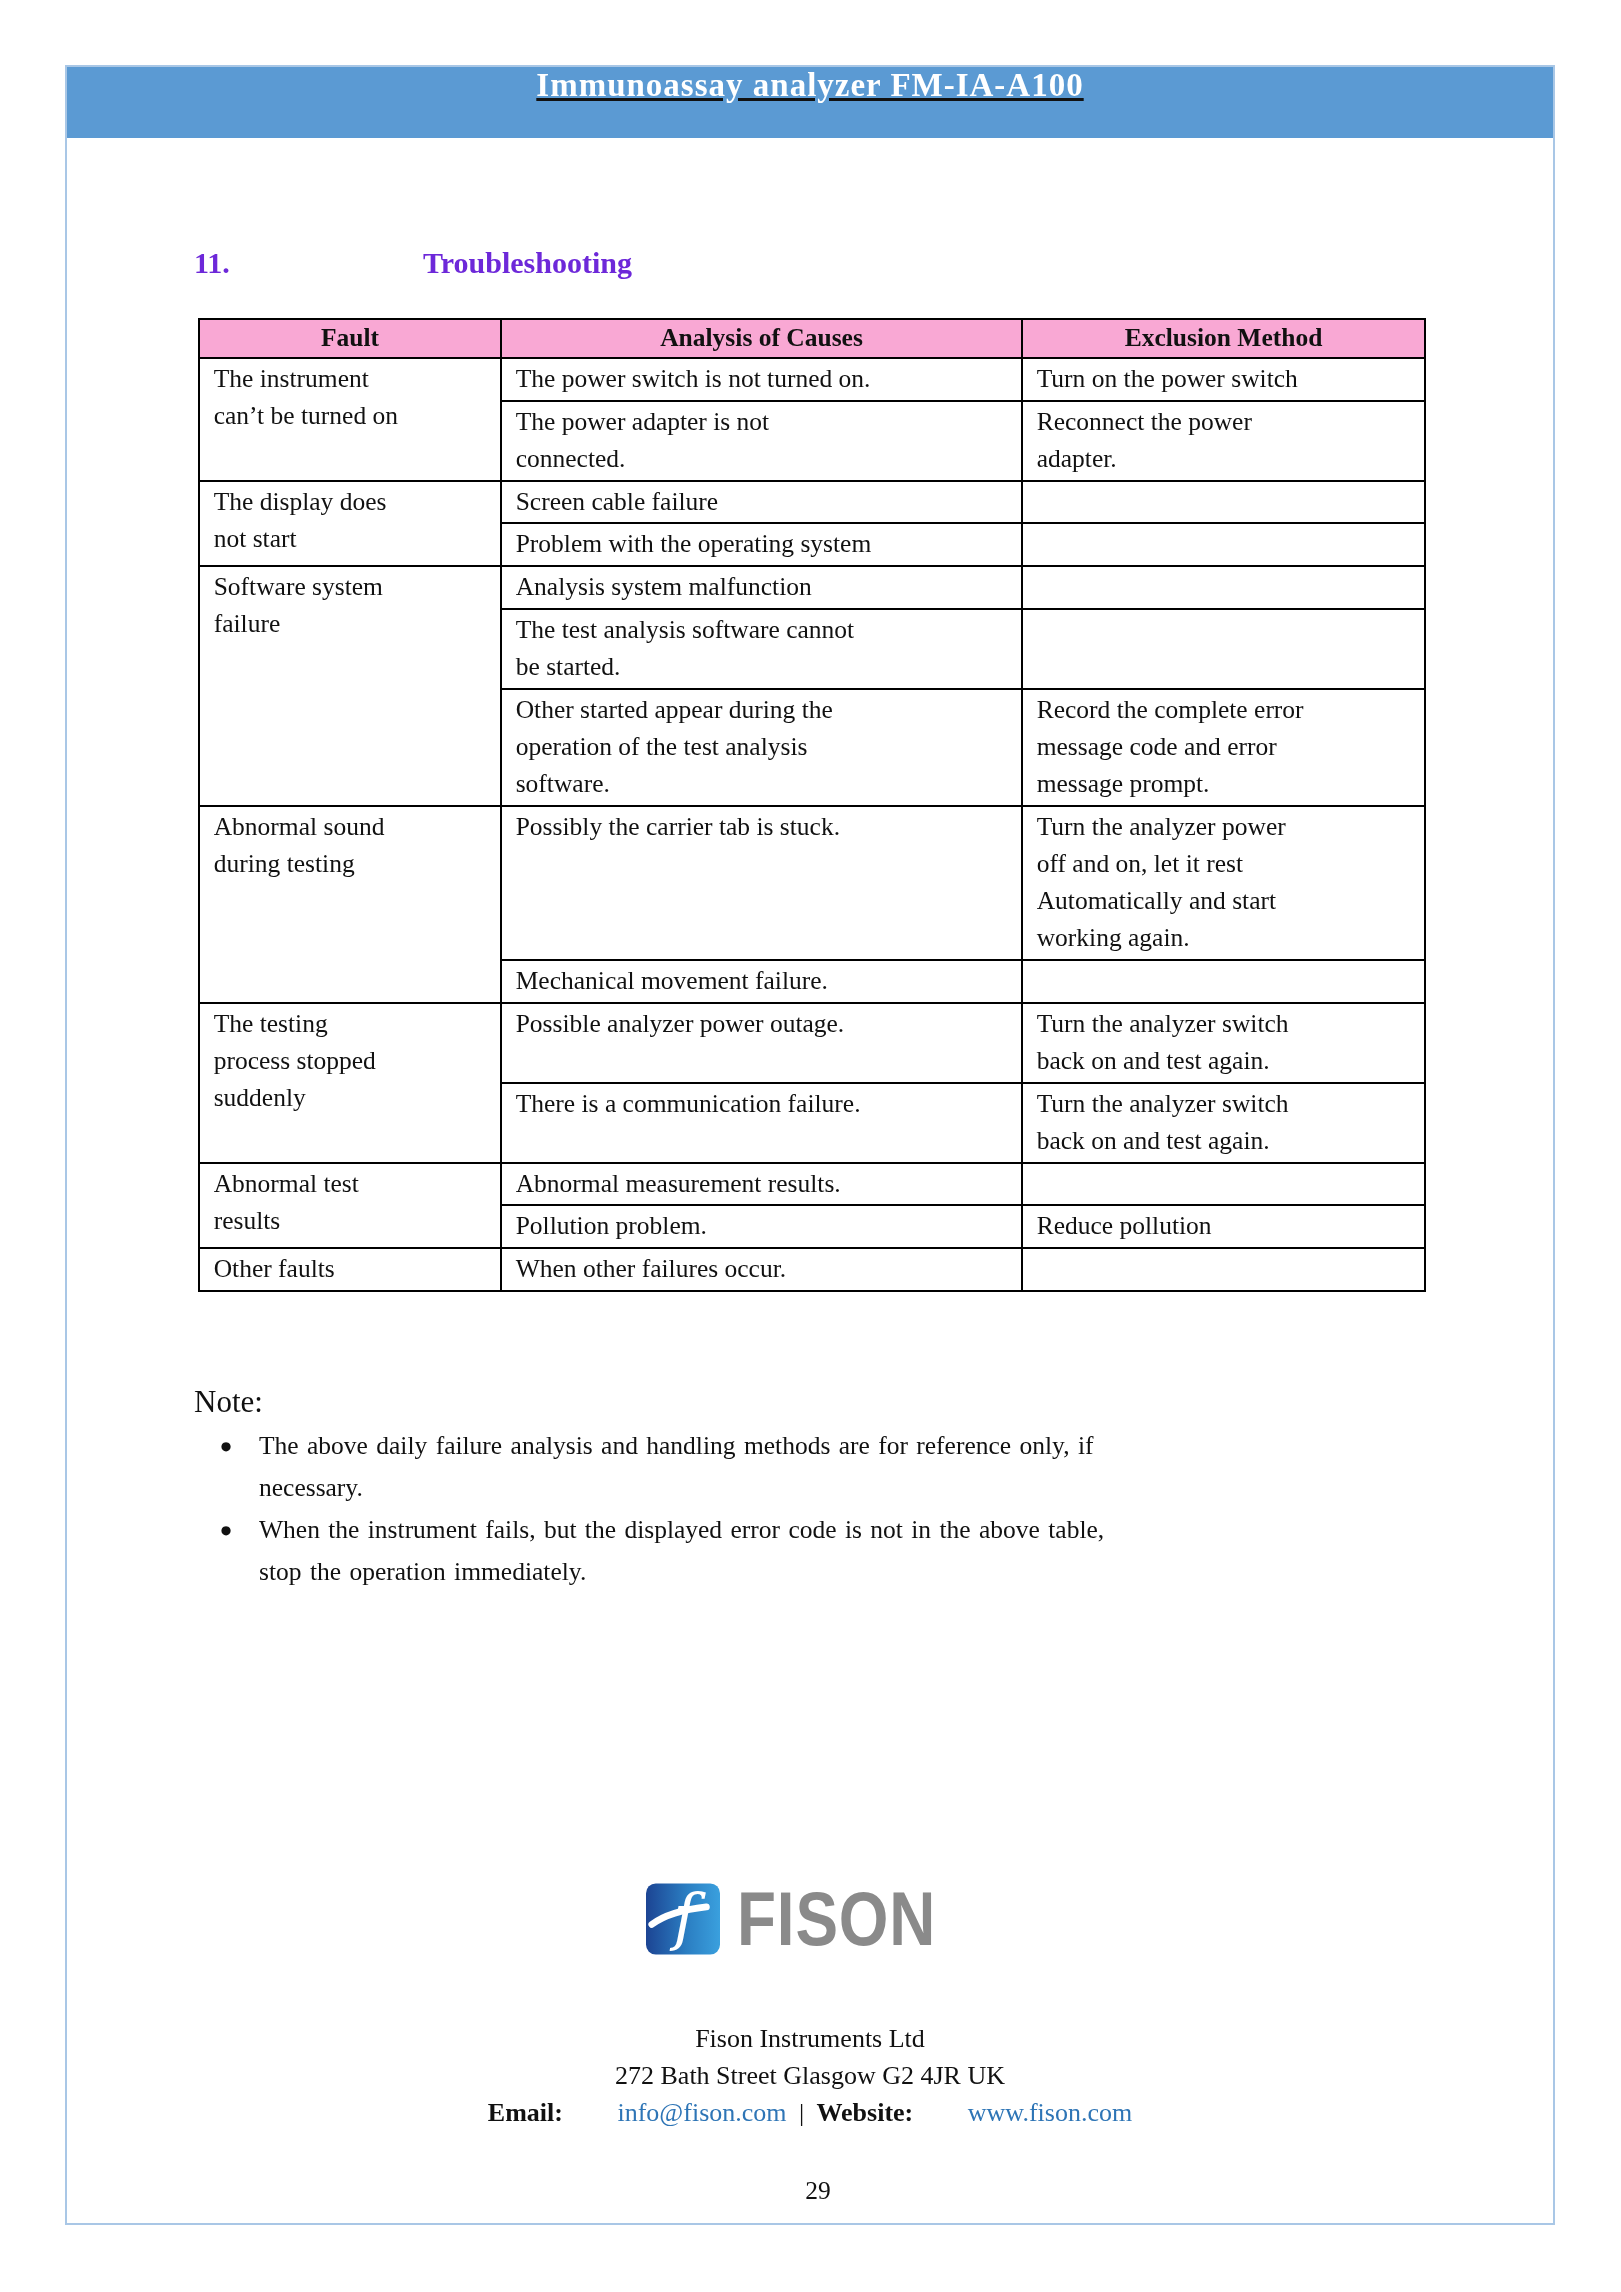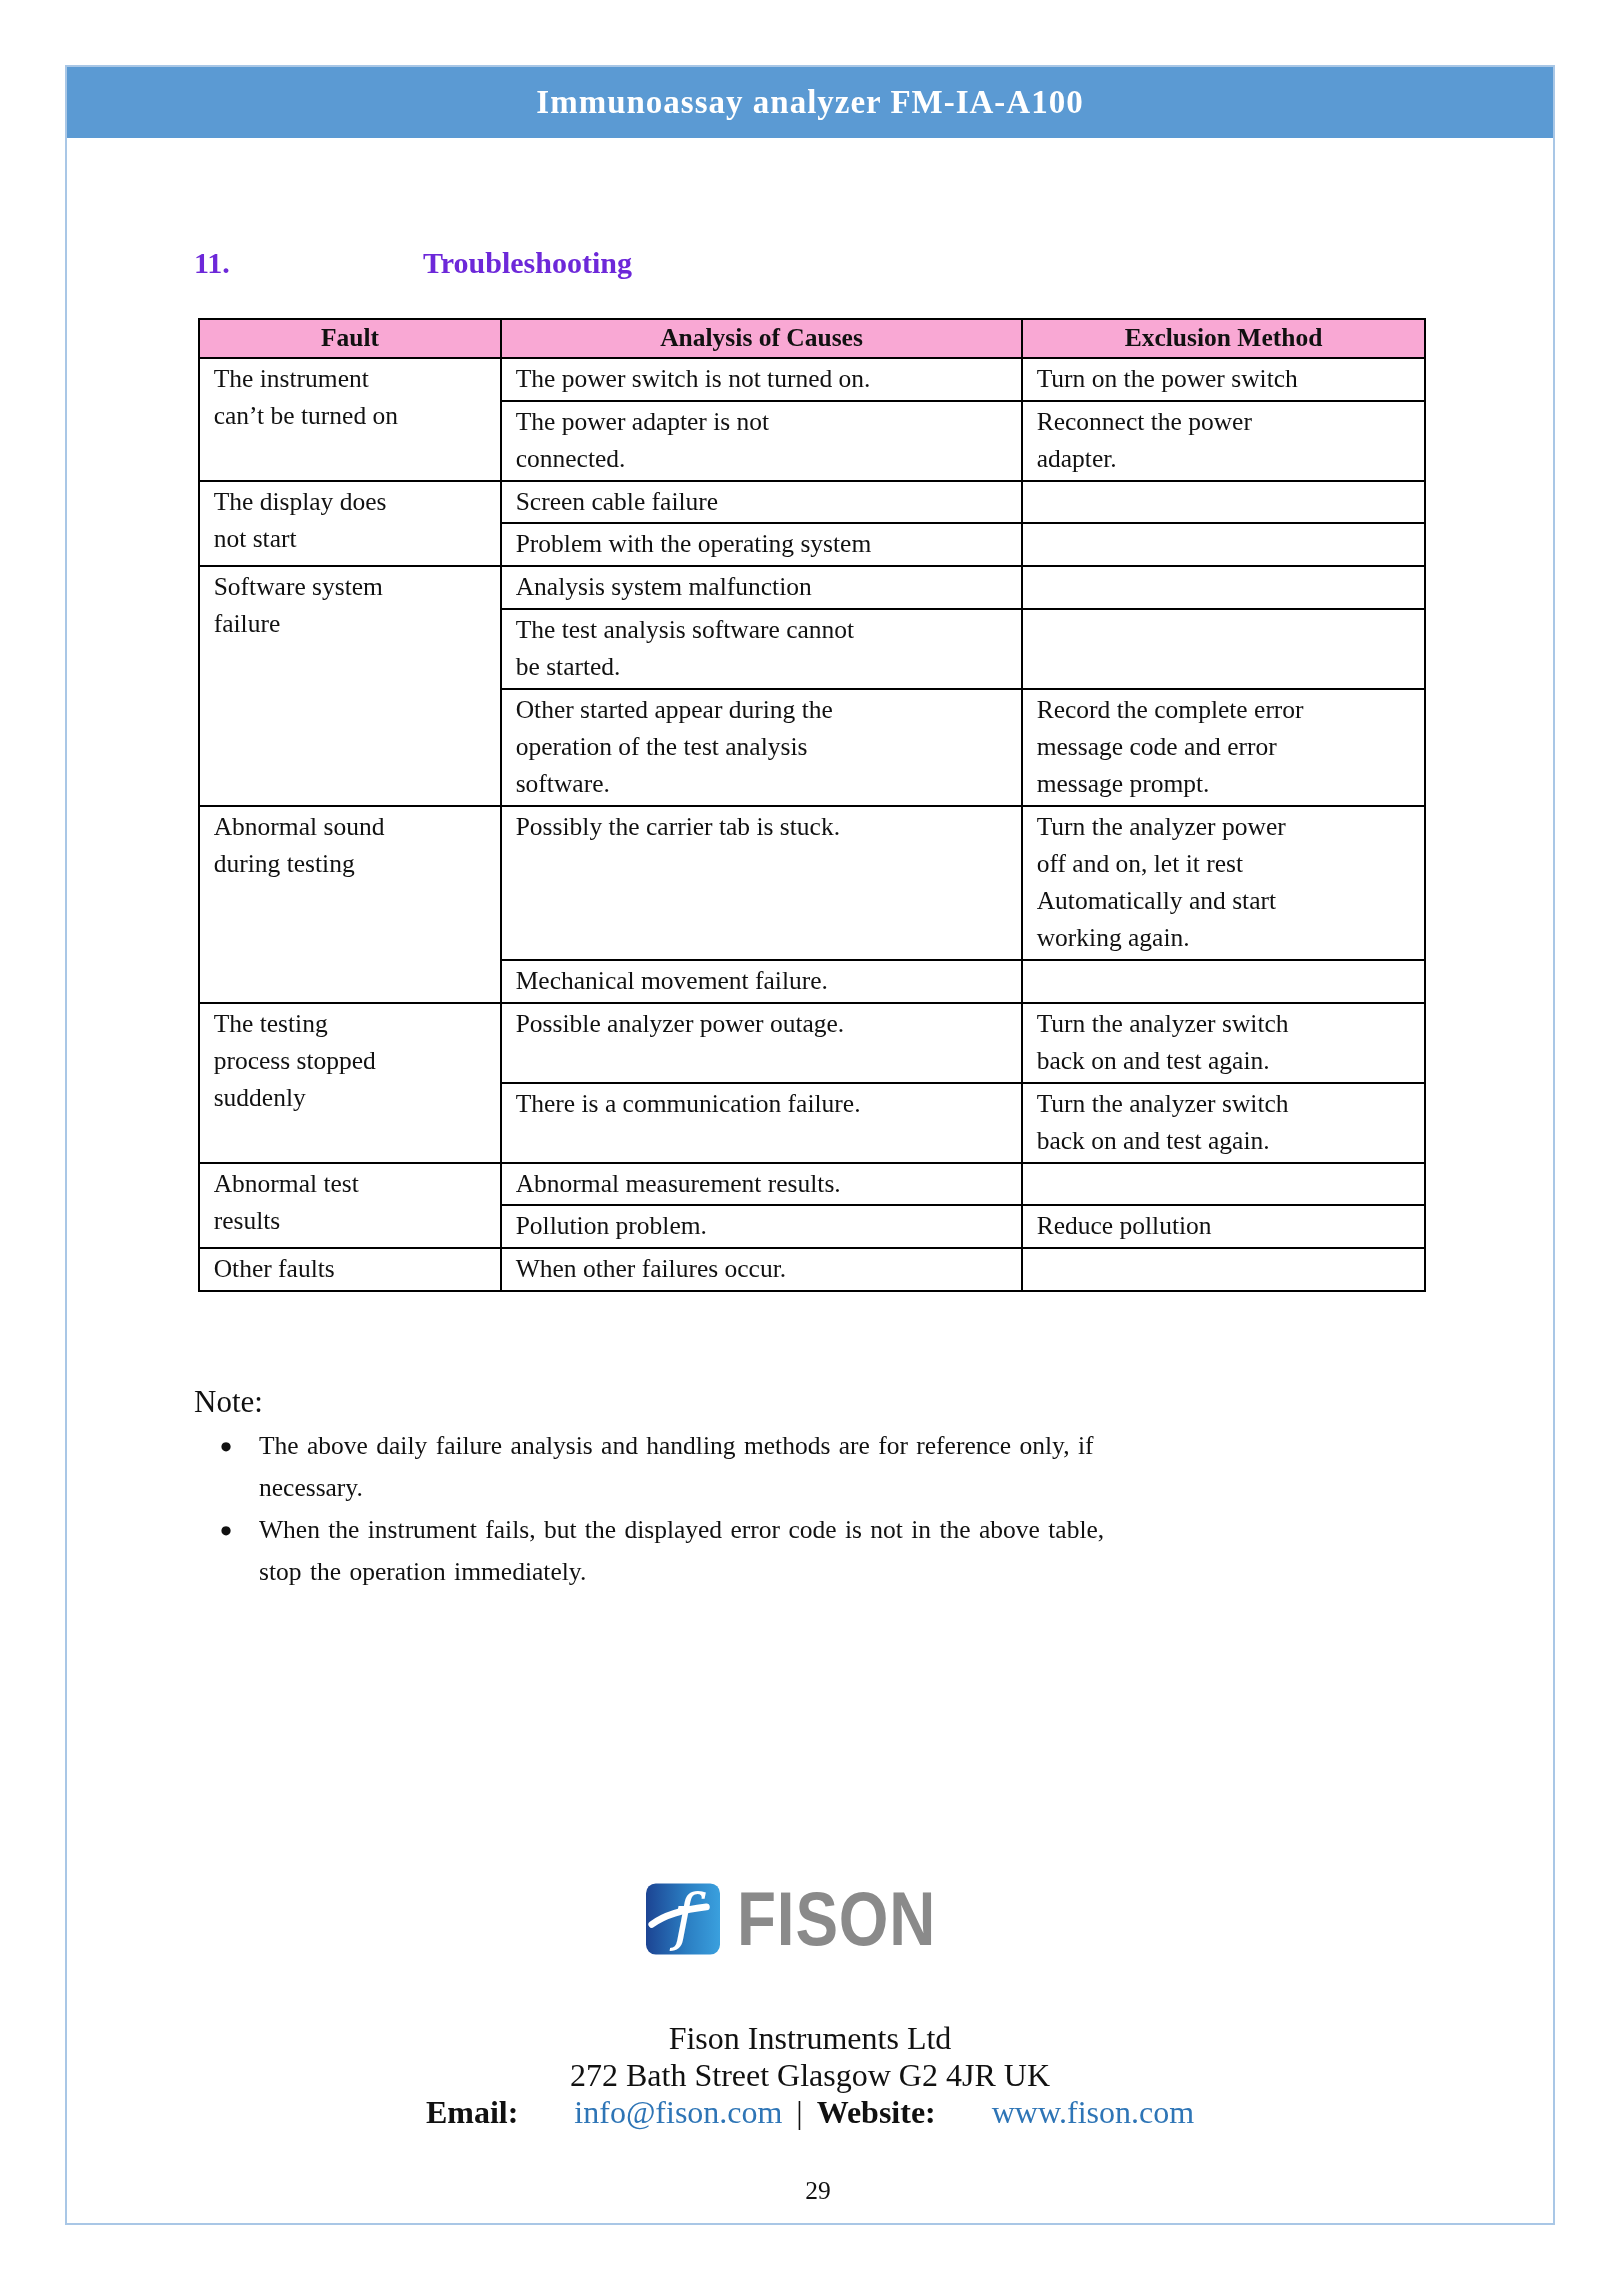--- a/index.html
+++ b/index.html
@@ -13,21 +13,21 @@
   }
   .frame {
     position:absolute; left:65px; top:65px;
     width:1490px; height:2160px;
     border:2px solid #a9c7e6;
     background:#ffffff;
   }
   .band {
     width:100%; height:71px;
     background:#5b9ad3;
-    display:flex; align-items:center; justify-content:center;
+    display:flex; justify-content:center;text-decoration:underline;
   }
   .band-title {
     color:#ffffff; font-weight:bold; font-size:33px; letter-spacing:1px;
   }
   .section-heading {
     margin:108px 0 0 127px;
     color:#6d28d9; font-weight:bold; font-size:30px;
   }
   .sec-num { display:inline-block; width:229px; }
   table.trouble {
@@ -60,21 +60,21 @@
     display:flex; align-items:center; justify-content:center; gap:17.6px;
   }
   .logo-icon { width:74px; height:72px; flex:0 0 auto; }
   .brand {
     font-family:"Liberation Sans", sans-serif;
     font-weight:bold; font-size:76px; line-height:72px;
     color:#8a8a8a; letter-spacing:1px;
     transform:scaleX(0.84); transform-origin:left center;
     display:inline-block;
   }
-  .footer { margin-top:65px; text-align:center; font-size:32px; line-height:37px; }
+  .footer { margin-top:65px; text-align:center; font-size:26px; line-height:37px; }
   .footer .b { font-weight:bold; }
   .footer a.link { color:#2e75b6; text-decoration:none; cursor:pointer;margin-left:48px; }
   .footer .sep { font-weight:normal; padding:0 5.9px; }
   .pagenum { margin-top:45px; text-align:center; font-size:25.5px;padding-left:16px; }
 </style>
 </head>
 <body>
 
 <div class="frame">
 

